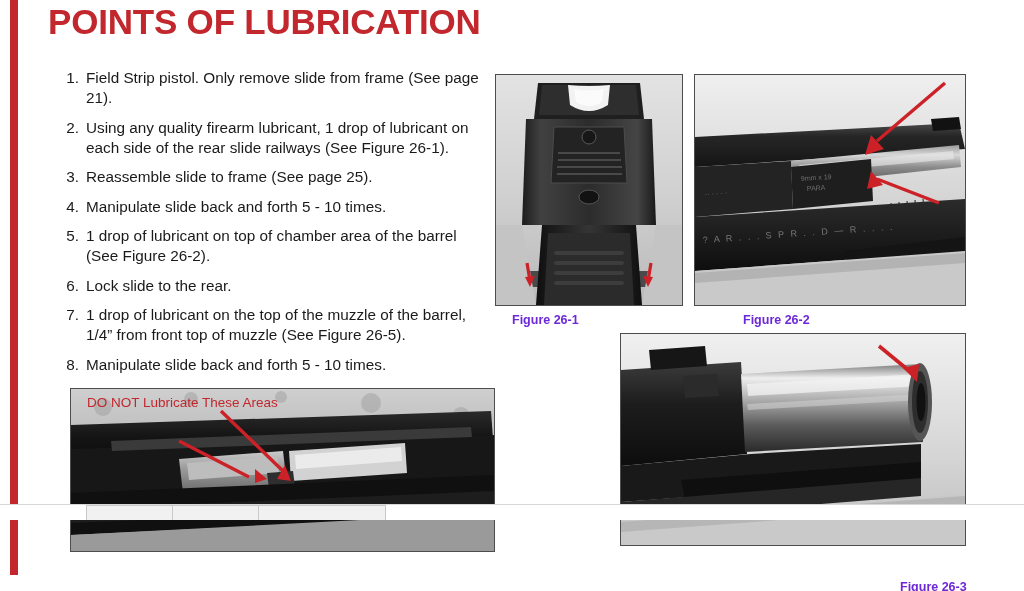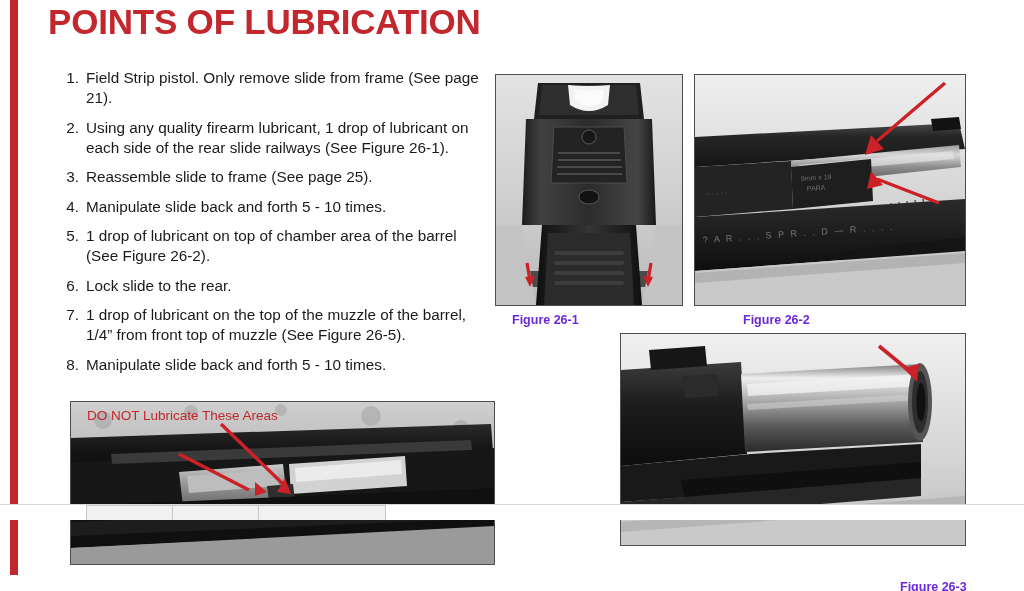--- a/index.html
+++ b/index.html
@@ -80,21 +80,21 @@
     color: #6d28d9;
   }
 
   
   #fig1 { left: 495px; top: 74px; width: 188px; height: 232px; }
   
   #fig2 { left: 694px; top: 74px; width: 272px; height: 232px; }
   
   #fig3 { left: 620px; top: 333px; width: 346px; height: 213px; }
   
-  #fig4 { left: 70px; top: 401px; width: 425px; height: 164px; }
+  #fig4 { left: 70px; top: 388px; width: 425px; height: 164px; }
 
   .donot-label {
     position: absolute;
     left: 16px; top: 6px;
     font-size: 13.5px;
     color: #c1272d;
     z-index: 6;
   }
 
   

